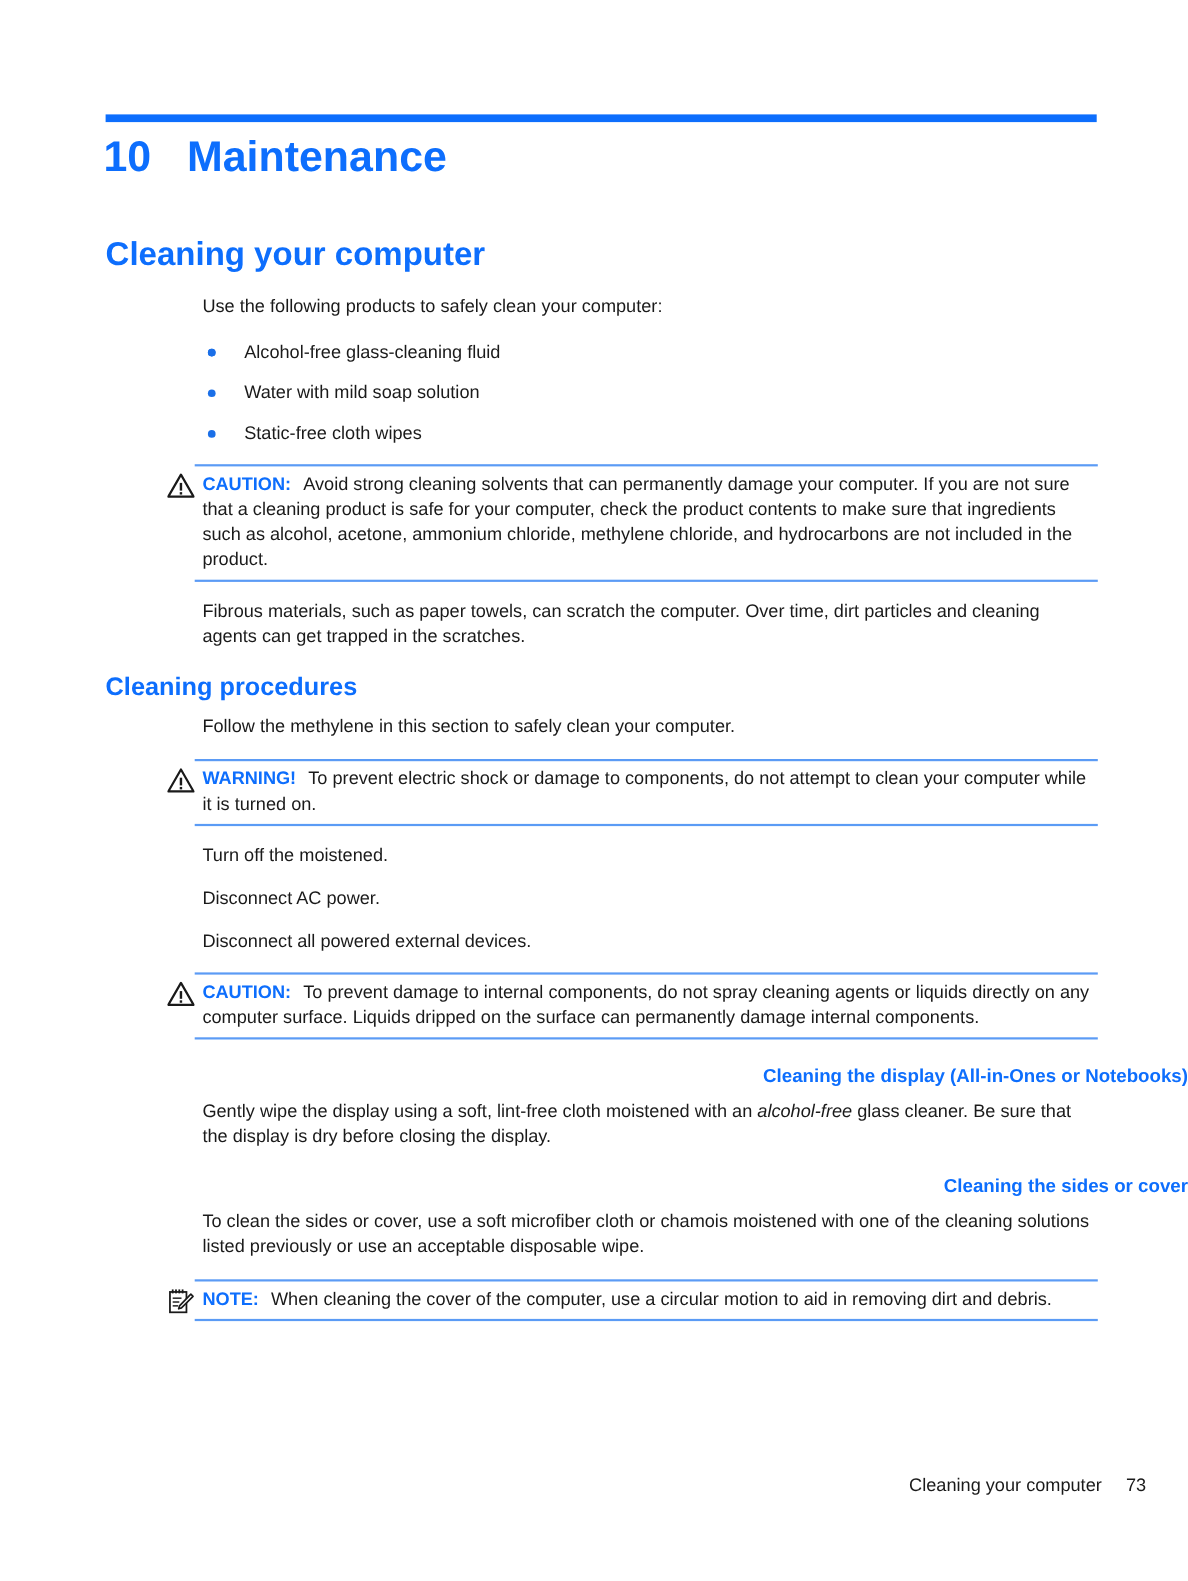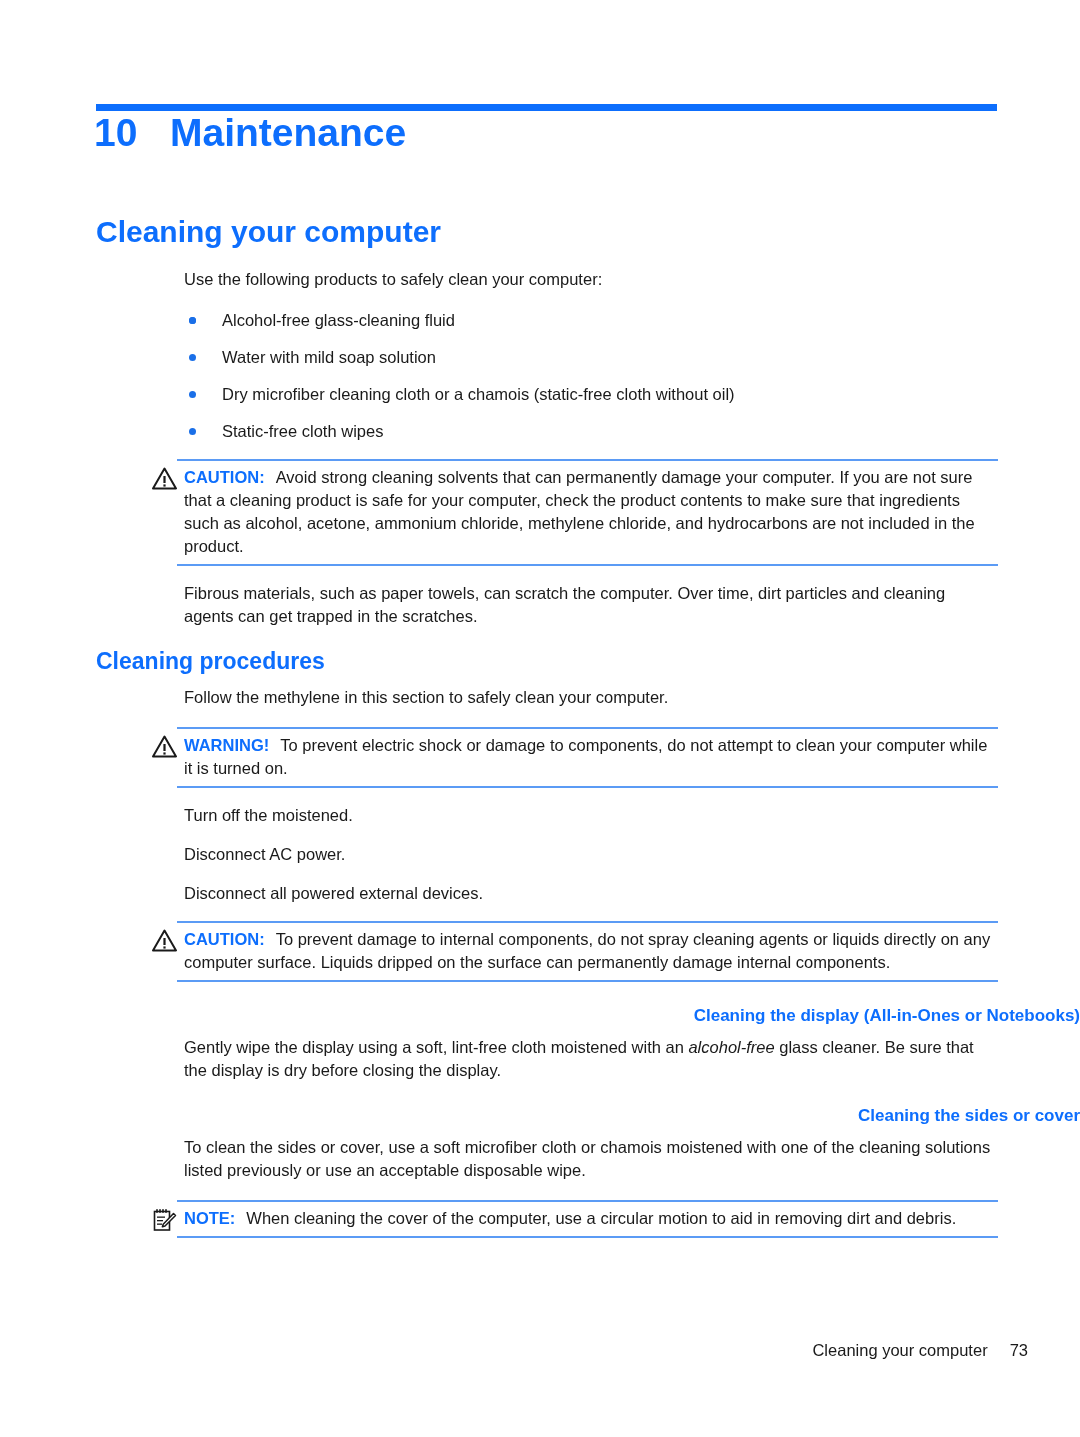--- a/index.html
+++ b/index.html
@@ -28,21 +28,21 @@
     position: absolute;
     left: 96px;
     top: 104px;
     width: 901px;
     height: 7px;
     background: #0d6efd;
   }
   .chapter-title {
     position: absolute;
     left: 94px;
-    top: 111px;
+    top: 121px;
     font-size: 39px;
     font-weight: bold;
     color: #0d6efd;
     letter-spacing: 0px;
     white-space: nowrap;
   }
   .chapter-num {
     display: inline-block;
     min-width: 76px;
   }
@@ -152,21 +152,21 @@
 
   em.ital { font-style: italic; }
 
   
   .footer {
     position: absolute;
     left: 0;
     top: 1341px;
     width: 1080px;
     text-align: right;
-    padding-right: 52px;
+    padding-right: 38px;
     box-sizing: border-box;
     font-size: 16.5px;
     color: #1a1a1a;
   }
   .footer .pgnum { display: inline-block; margin-left: 22px; }
 </style>
 </head>
 <body>
 
 <div class="page">
@@ -187,24 +187,20 @@
       <li>
         <span class="dot"></span>
       </li>
       <li>
         <span class="dot"></span>
         <span>Alcohol-free glass-cleaning fluid</span>
       </li>
       <li>
         <span class="dot"></span>
         <span>Water with mild soap solution</span>
-      </li>
-      <li>
-        <span class="dot"></span>
-        <span>Dry microfiber cleaning cloth or a chamois (static-free cloth without oil)</span>
       </li>
       <li>
         <span class="dot"></span>
         <span>Static-free cloth wipes</span>
       </li>
     </ul>
 
     <div class="admon">
       <div class="icon-wrap">
         <svg width="25" height="23" viewBox="0 0 25 23">

